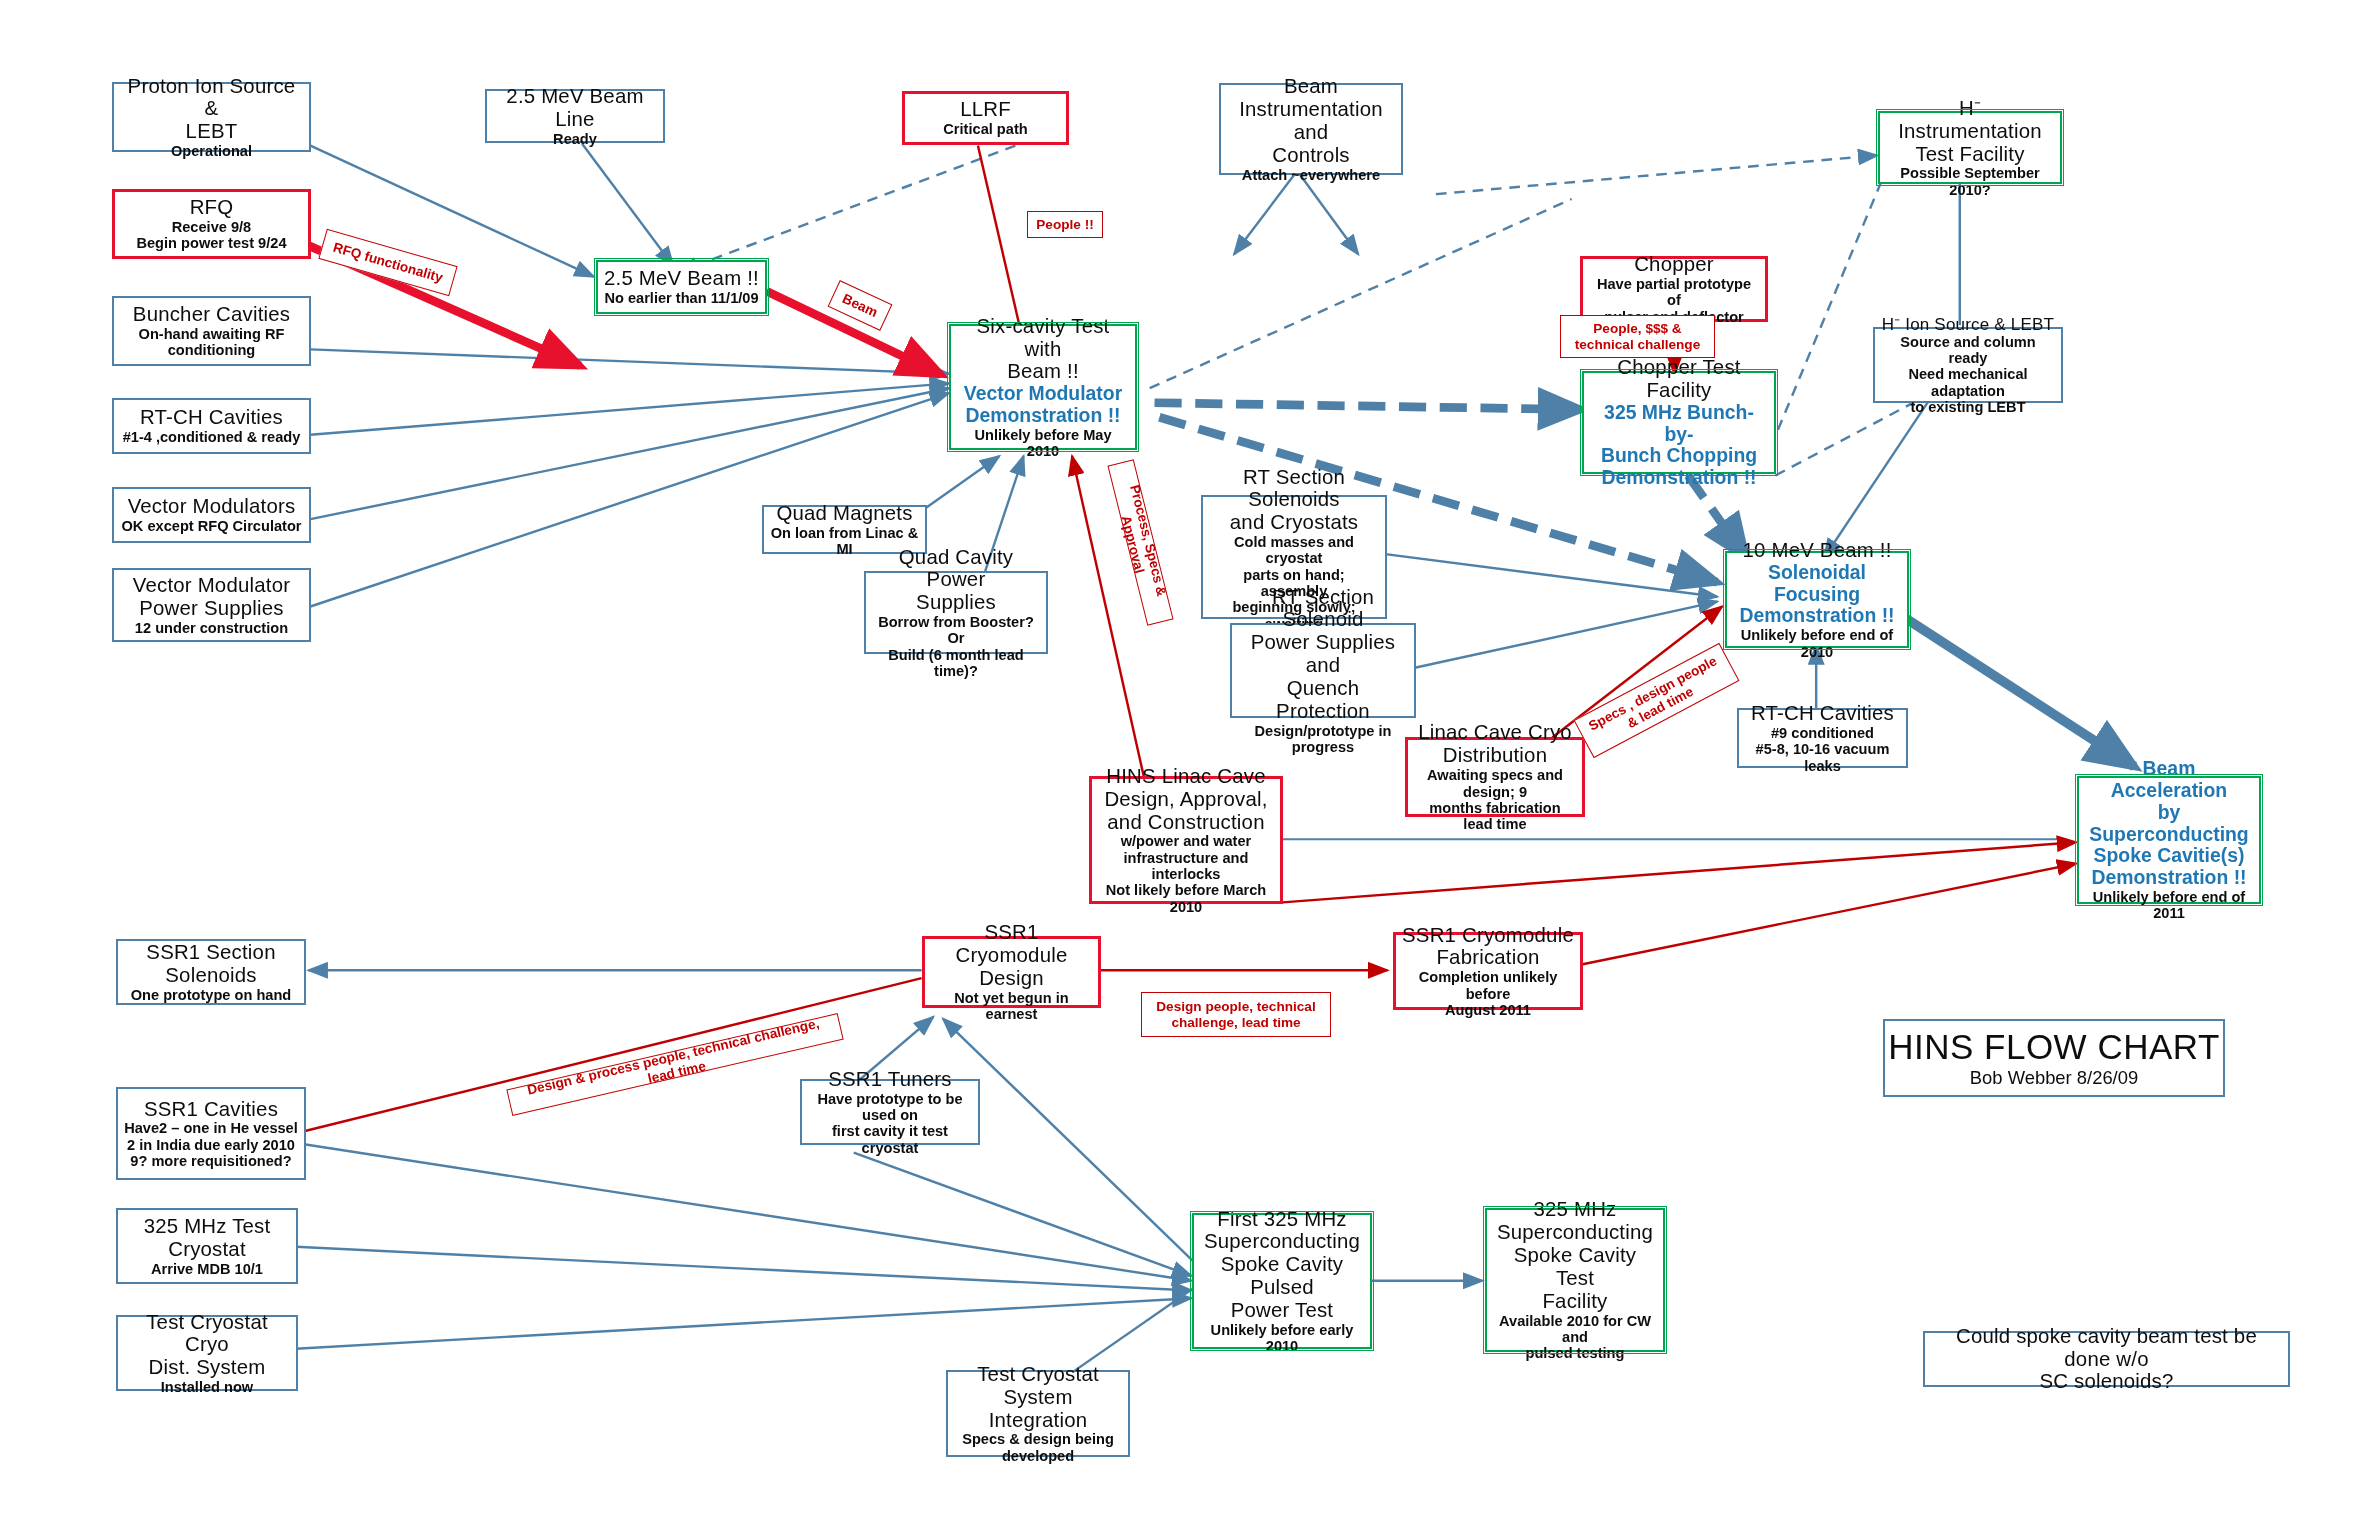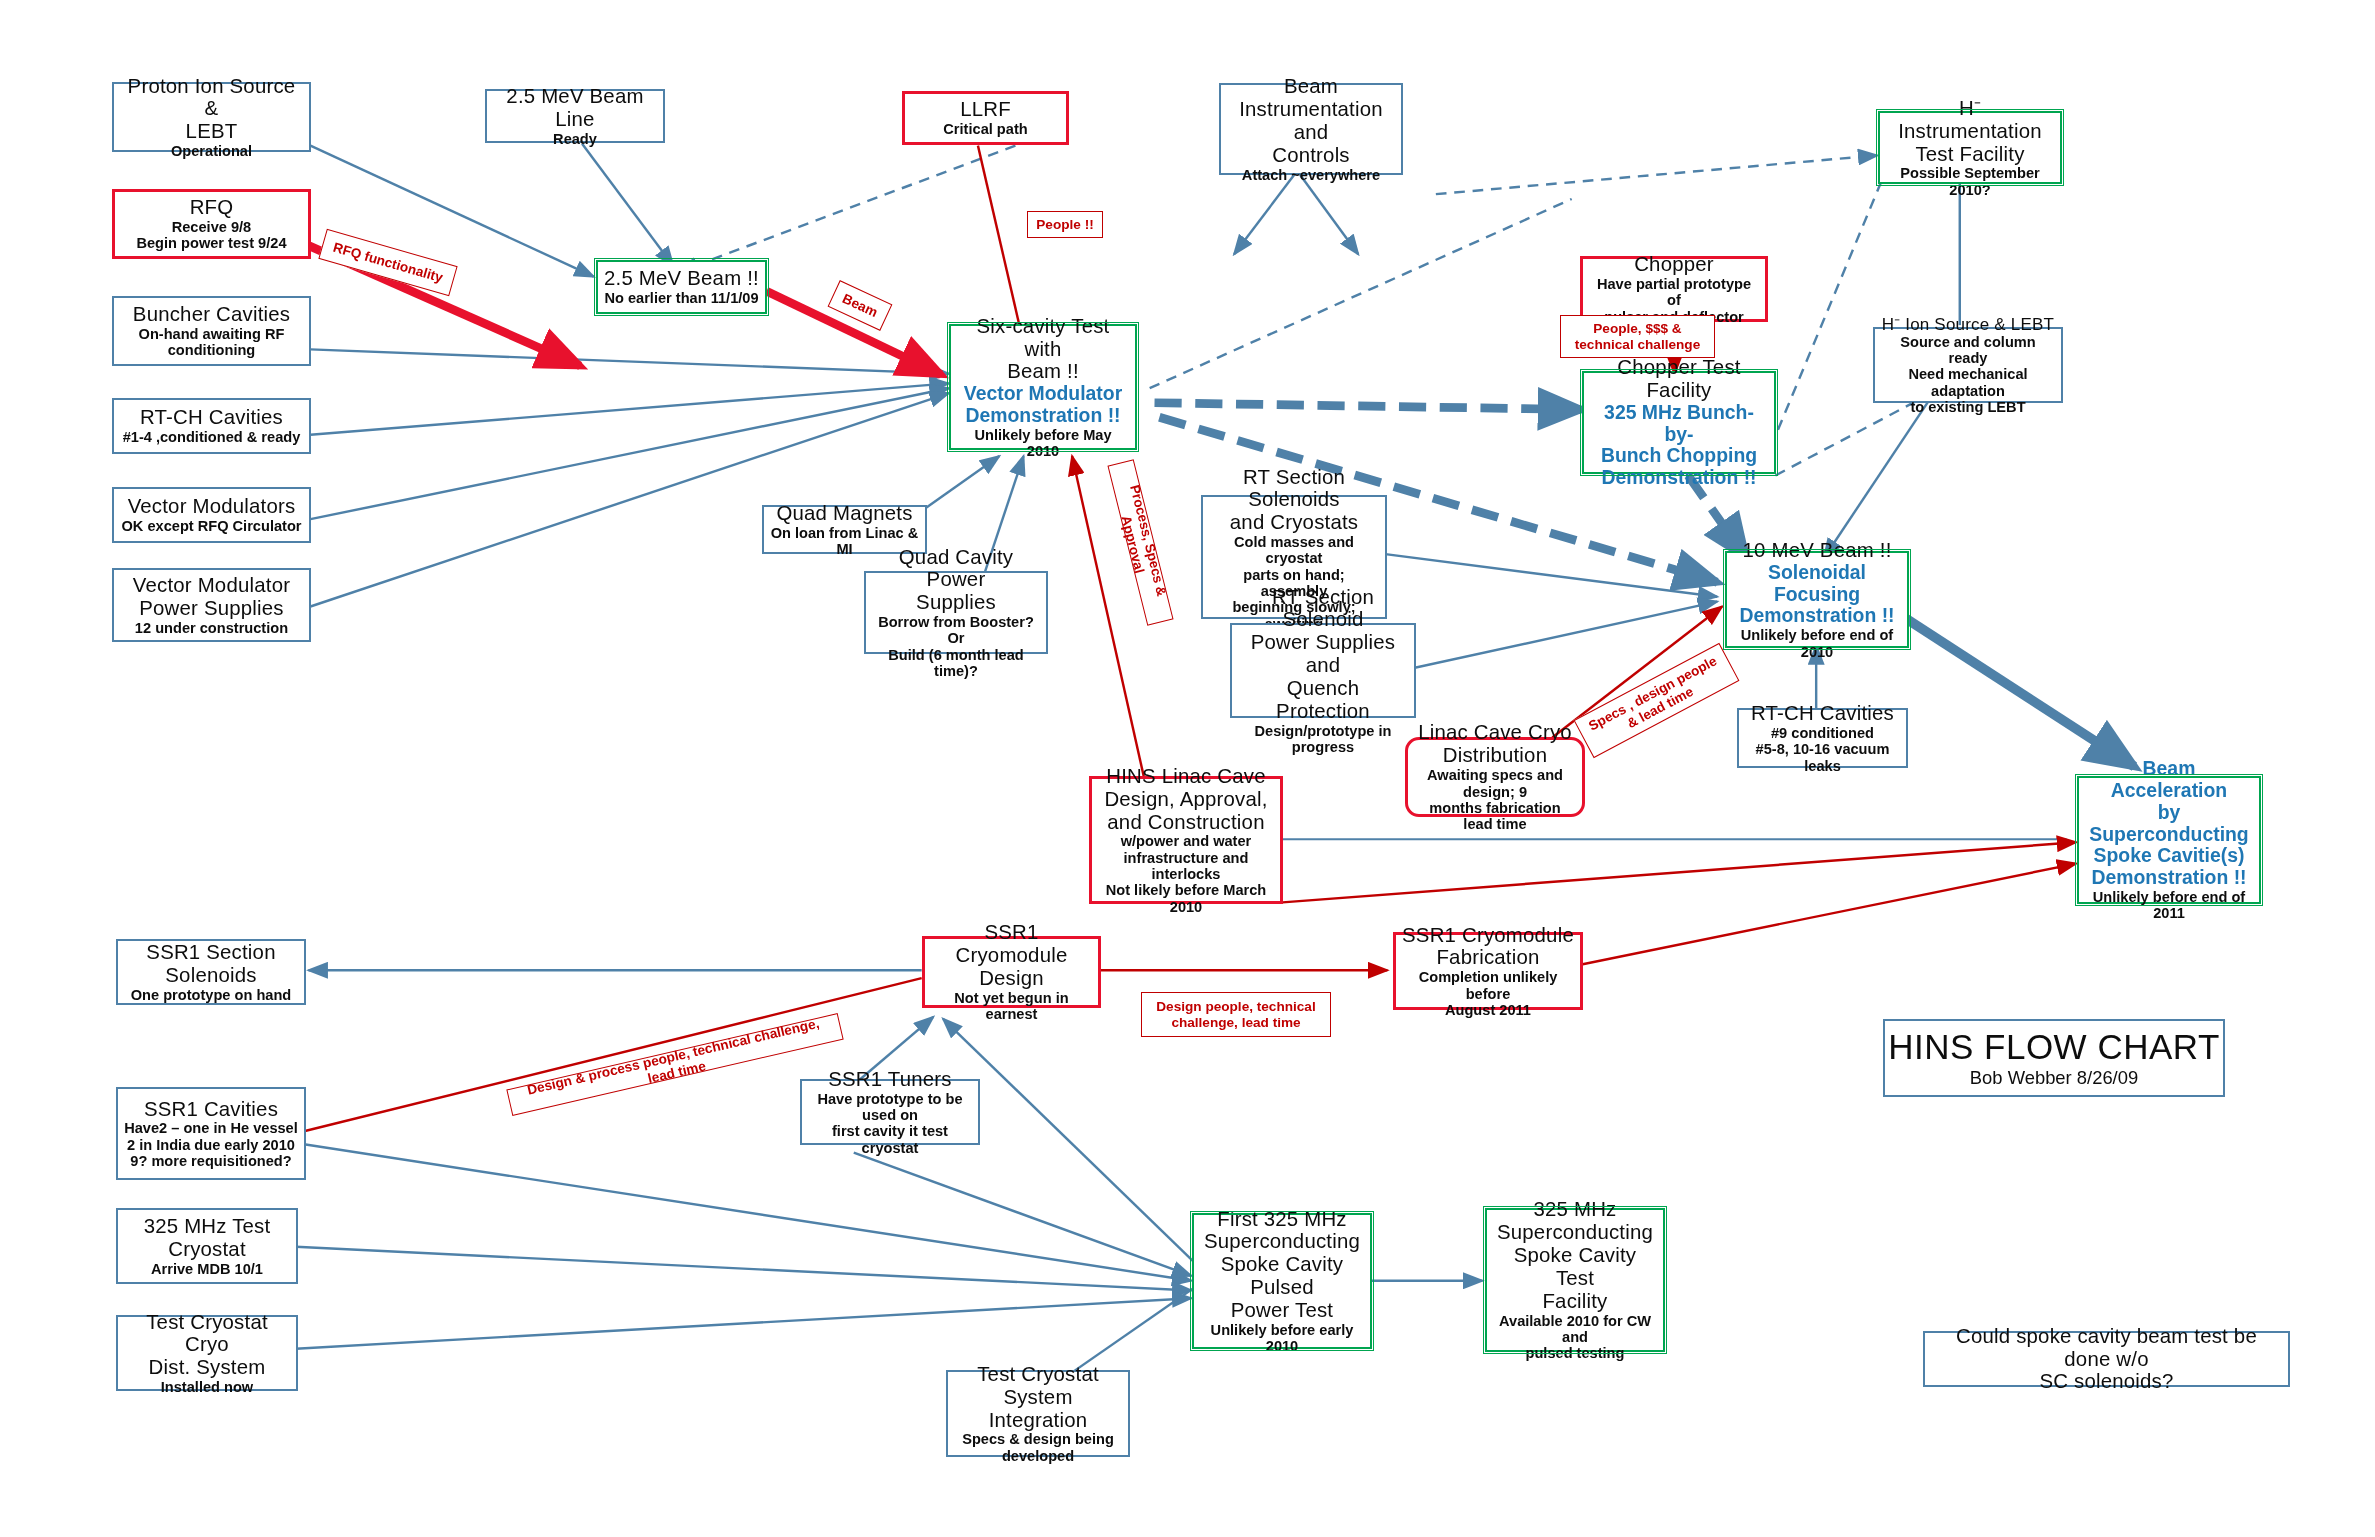--- a/index.html
+++ b/index.html
@@ -314,21 +314,21 @@
 Demonstration !!</div>
     <div class="s" style="white-space:pre-line">Unlikely before end of 2010</div>
   </div>
 
   <div class="node bd-blue" style="left:1737px; top:708px; width:171px; height:60px;">
     <div class="t" style="white-space:pre-line">RT-CH Cavities</div>
     <div class="s" style="white-space:pre-line">#9 conditioned
 #5-8, 10-16 vacuum leaks</div>
   </div>
 
-  <div class="node bd-red" style="left:1405px; top:737px; width:180px; height:80px;border-radius:14px;">
+  <div class="node bd-red" style="left:1405px; top:737px; width:180px; height:80px;">
     <div class="t" style="white-space:pre-line">Linac Cave Cryo
 Distribution</div>
     <div class="s" style="white-space:pre-line">Awaiting specs and design; 9
 months fabrication lead time</div>
   </div>
 
   <div class="node bd-red" style="left:1089px; top:776px; width:194px; height:128px;">
     <div class="t" style="white-space:pre-line">HINS Linac Cave
 Design, Approval,
 and Construction</div>

